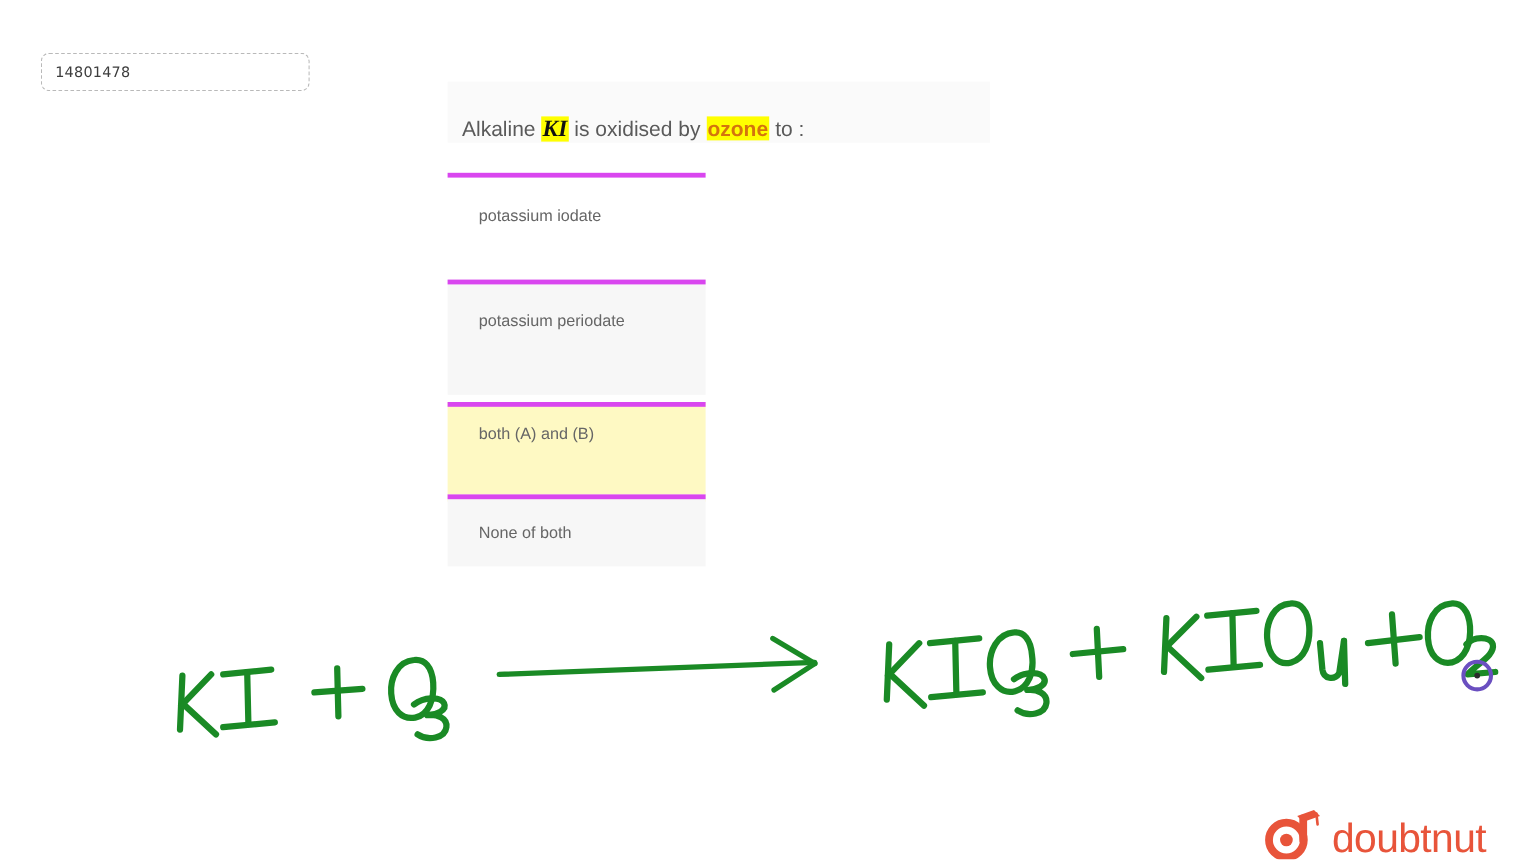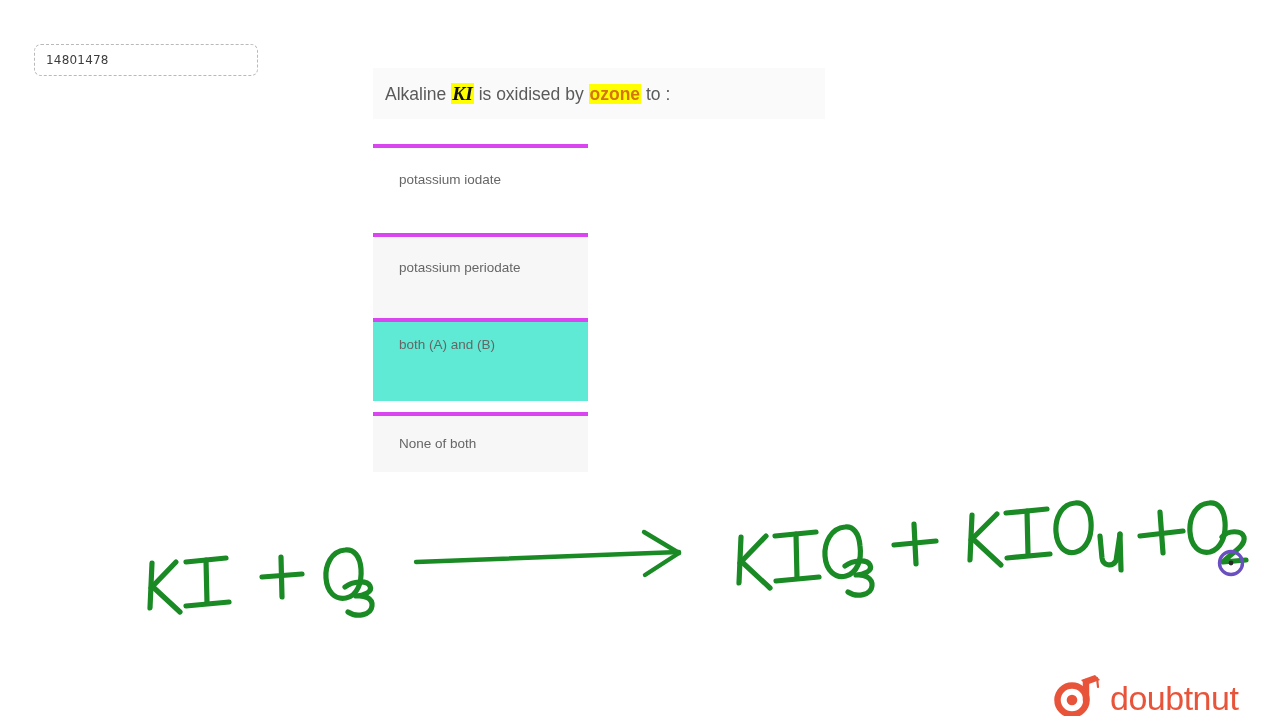--- a/index.html
+++ b/index.html
@@ -40,21 +40,21 @@
 
   
   #question-card {
     position: absolute;
     left: 373px;
     top: 68px;
     width: 452px;
     height: 51px;
     background: #fafafa;
     display: flex;
-    align-items: center;
+    align-items: flex-end;
     padding-left: 12px;
     box-sizing: border-box;
   }
   #question-text {
     font-size: 17.5px;
     color: #5a5a5a;
     white-space: nowrap;
     font-family: "Liberation Sans", sans-serif;
   }
   .hl-ki {
@@ -87,21 +87,21 @@
     left: 26px;
     font-size: 13.5px;
     color: #666666;
     white-space: nowrap;
     font-family: "Liberation Sans", sans-serif;
   }
   #option-a { top: 144px; height: 89px; background: #ffffff; }
   #option-a .label { top: 24px; }
   #option-b { top: 233px; height: 96px; background: #f7f7f7; }
   #option-b .label { top: 23px; }
-  #option-c { top: 318px; height: 83px; background: #5eead4; }
+  #option-c { top: 335px; height: 83px; background: #fef9c3; }
   #option-c .label { top: 15px; }
   #option-d { top: 412px; height: 60px; background: #f7f7f7; }
   #option-d .label { top: 20px; }
 
   
   #handwriting {
     position: absolute;
     left: 0;
     top: 0;
     width: 1280px;

